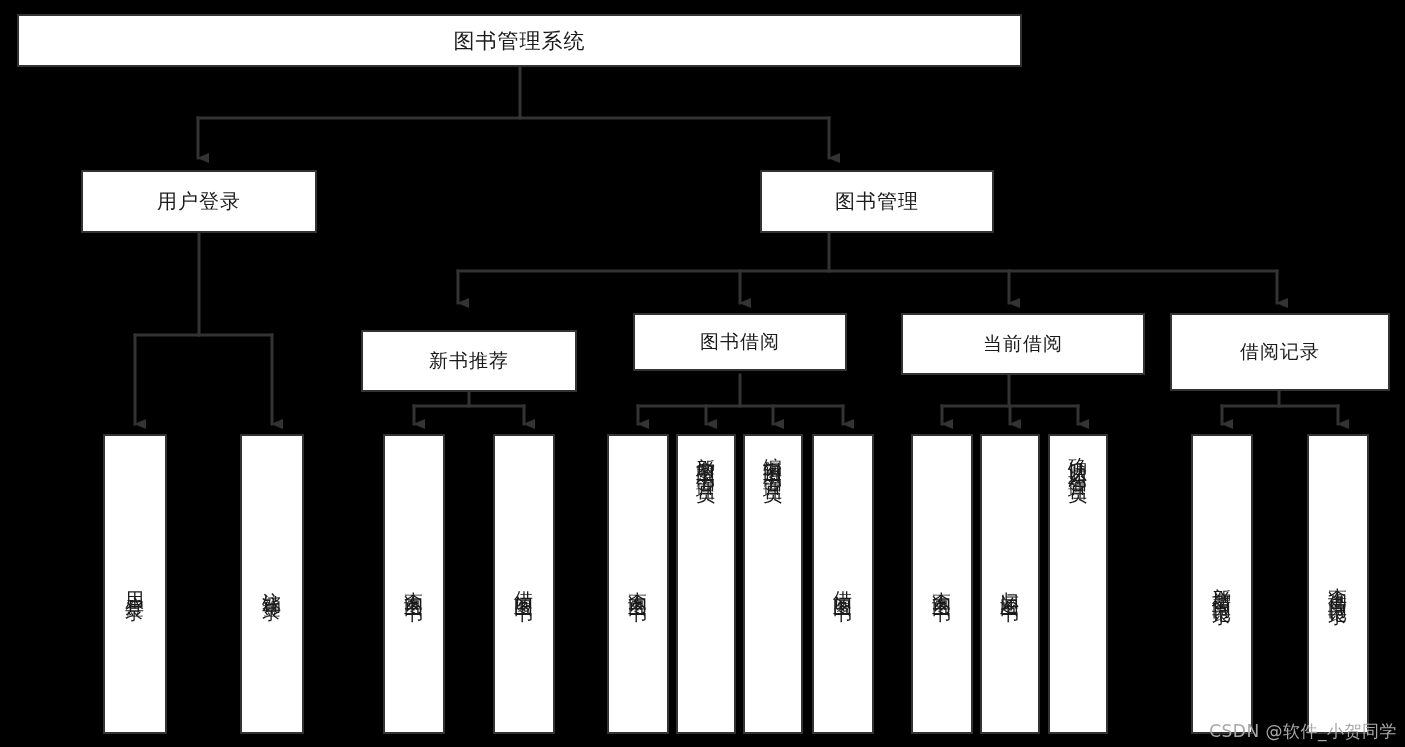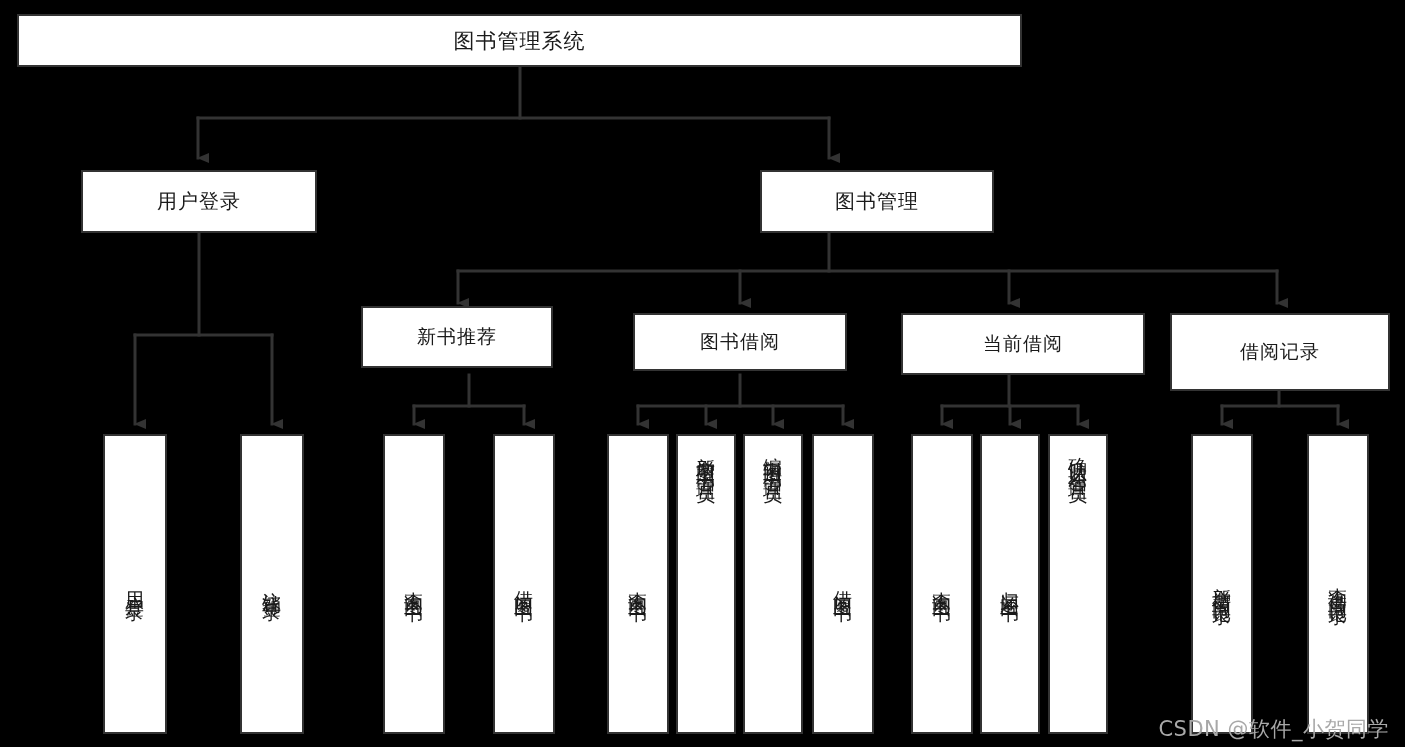--- a/index.html
+++ b/index.html
@@ -59,23 +59,23 @@
     letter-spacing:4px;
     line-height:1;
     white-space:nowrap;
   }
   .node.leaf.topalign{
     align-items:flex-start;
   }
   
   #watermark{
     position:absolute;
-    right:16px;
+    right:8px;
     bottom:4px;
-    font-size:21px;
+    font-size:17px;
     color:#a8a8a8;
     white-space:nowrap;
     letter-spacing:0.5px;
   }
 </style>
 </head>
 <body>
 
 <div id="canvas">
 
@@ -136,21 +136,21 @@
     <span>图书管理系统</span>
   </div>
 
   <div class="node level2" style="left:81px;  top:170px; width:236px; height:63px;">
     <span>用户登录</span>
   </div>
   <div class="node level2" style="left:712px; top:170px; width:234px; height:63px;margin-left:48px;">
     <span>图书管理</span>
   </div>
 
-  <div class="node level3" style="left:361px;  top:306px; width:192px; height:62px;">
+  <div class="node level3" style="left:361px;  top:330px; width:216px; height:62px;">
     <span>新书推荐</span>
   </div>
   <div class="node level3" style="left:633px;  top:313px; width:214px; height:58px;">
     <span>图书借阅</span>
   </div>
   <div class="node level3" style="left:901px;  top:313px; width:244px; height:62px;">
     <span>当前借阅</span>
   </div>
   <div class="node level3" style="left:1170px; top:313px; width:220px; height:78px;">
     <span>借阅记录</span>

